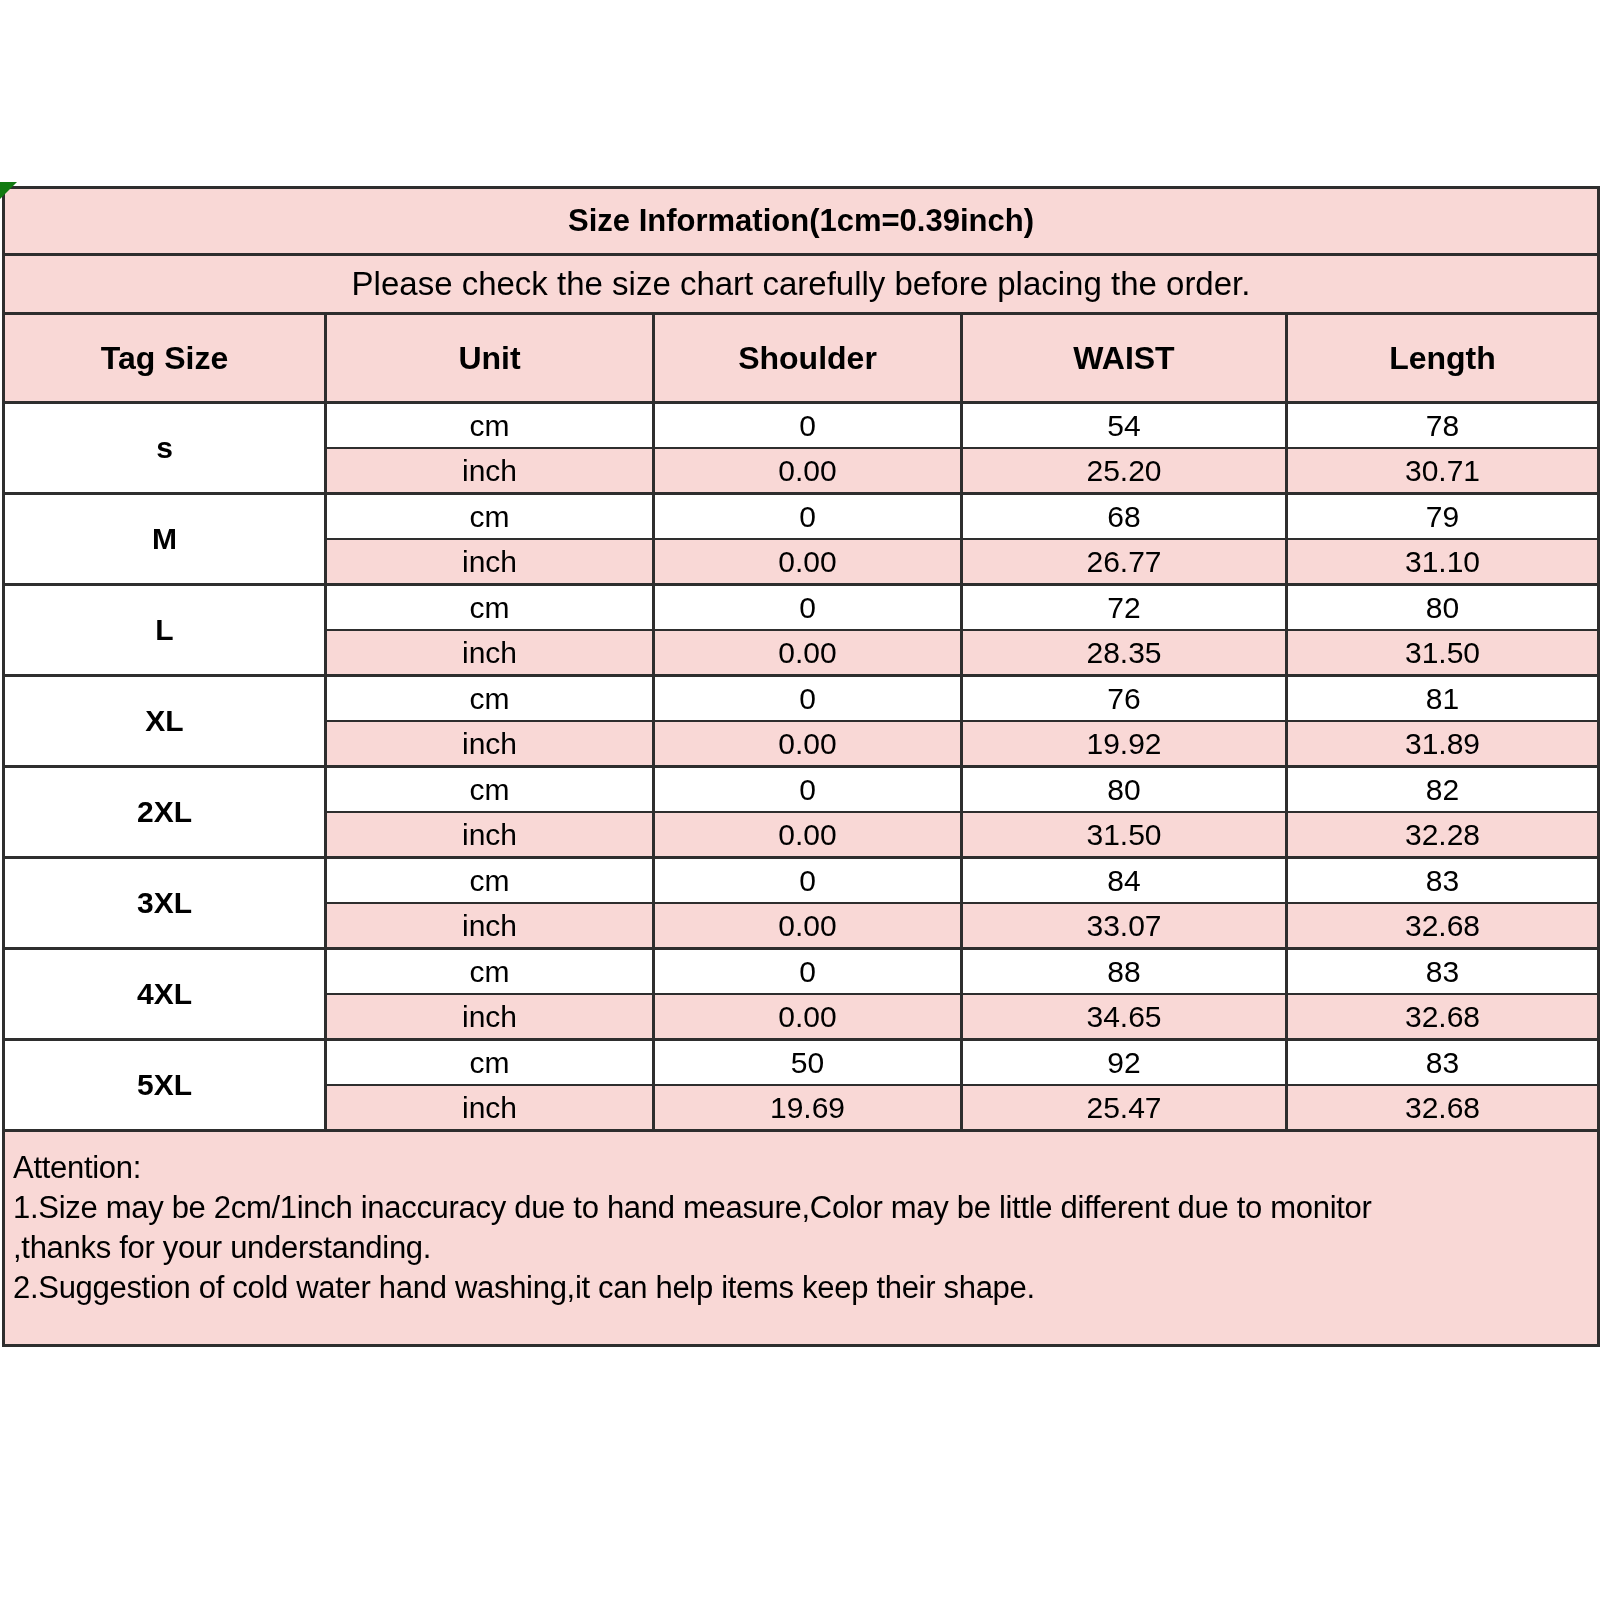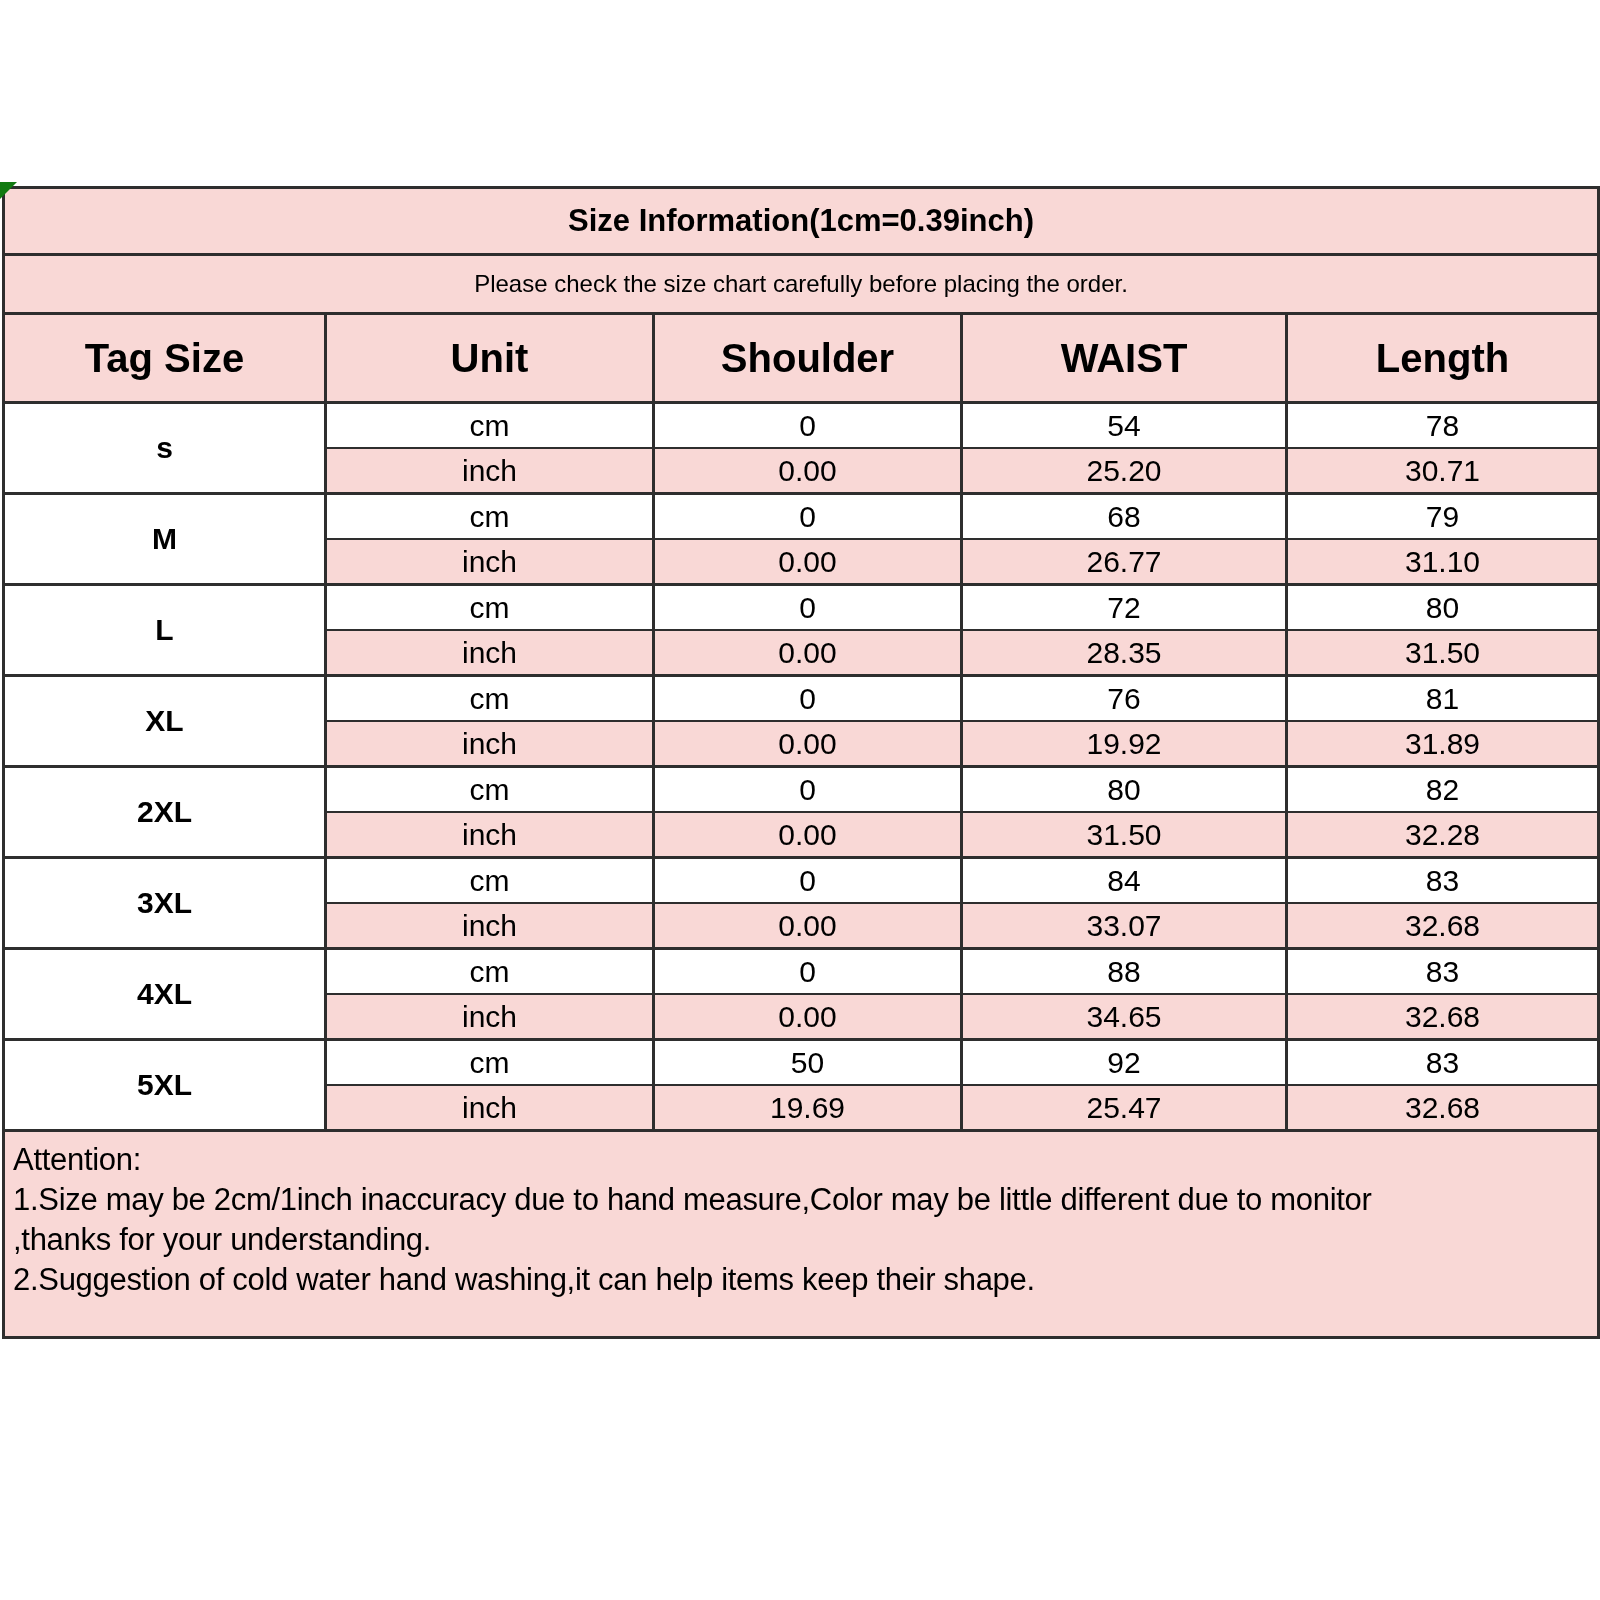--- a/index.html
+++ b/index.html
@@ -14,31 +14,31 @@
   }
   table.size-chart{
     border-collapse:collapse;table-layout:fixed;width:1595px;
     border:3px solid #0ea5e9;
   }
   td{
     border:3px solid #2e2e2e;text-align:center;vertical-align:middle;padding:0;
     background:#f9d8d6;overflow:hidden;
   }
   .title-cell{height:64px;font-size:31px;font-weight:bold;}
-  .subtitle-cell{height:56px;font-size:24px;font-weight:normal;}
-  .header-row td{height:86px;font-size:40px;font-weight:bold;}
+  .subtitle-cell{height:56px;font-size:33px;font-weight:normal;}
+  .header-row td{height:86px;font-size:32px;font-weight:bold;}
   .cm-row td{background:#ffffff;}
   .cm-row td, .inch-row td{height:43px;font-size:30px;}
   .unit-cell{font-size:32px;}
   .size-cell{background:#ffffff;font-size:34px;font-weight:bold;}
   .cm-row > td.thin-b{border-bottom-width:2px;margin-top:20px;}
   .inch-row > td{border-top-width:2px;}
   .attention-cell{
     height:196px;text-align:left;vertical-align:top;
-    padding:8px 10px 0 8px;font-size:31px;line-height:40px;letter-spacing:-0.3px;
+    padding:16px 10px 0 8px;font-size:31px;line-height:40px;letter-spacing:-0.3px;
   }
   .attention-cell div{white-space:nowrap;}
 </style>
 </head>
 <body>
 
 <div class="sheet">
   <div class="corner-mark"></div>
   <table class="size-chart">
     <colgroup>

